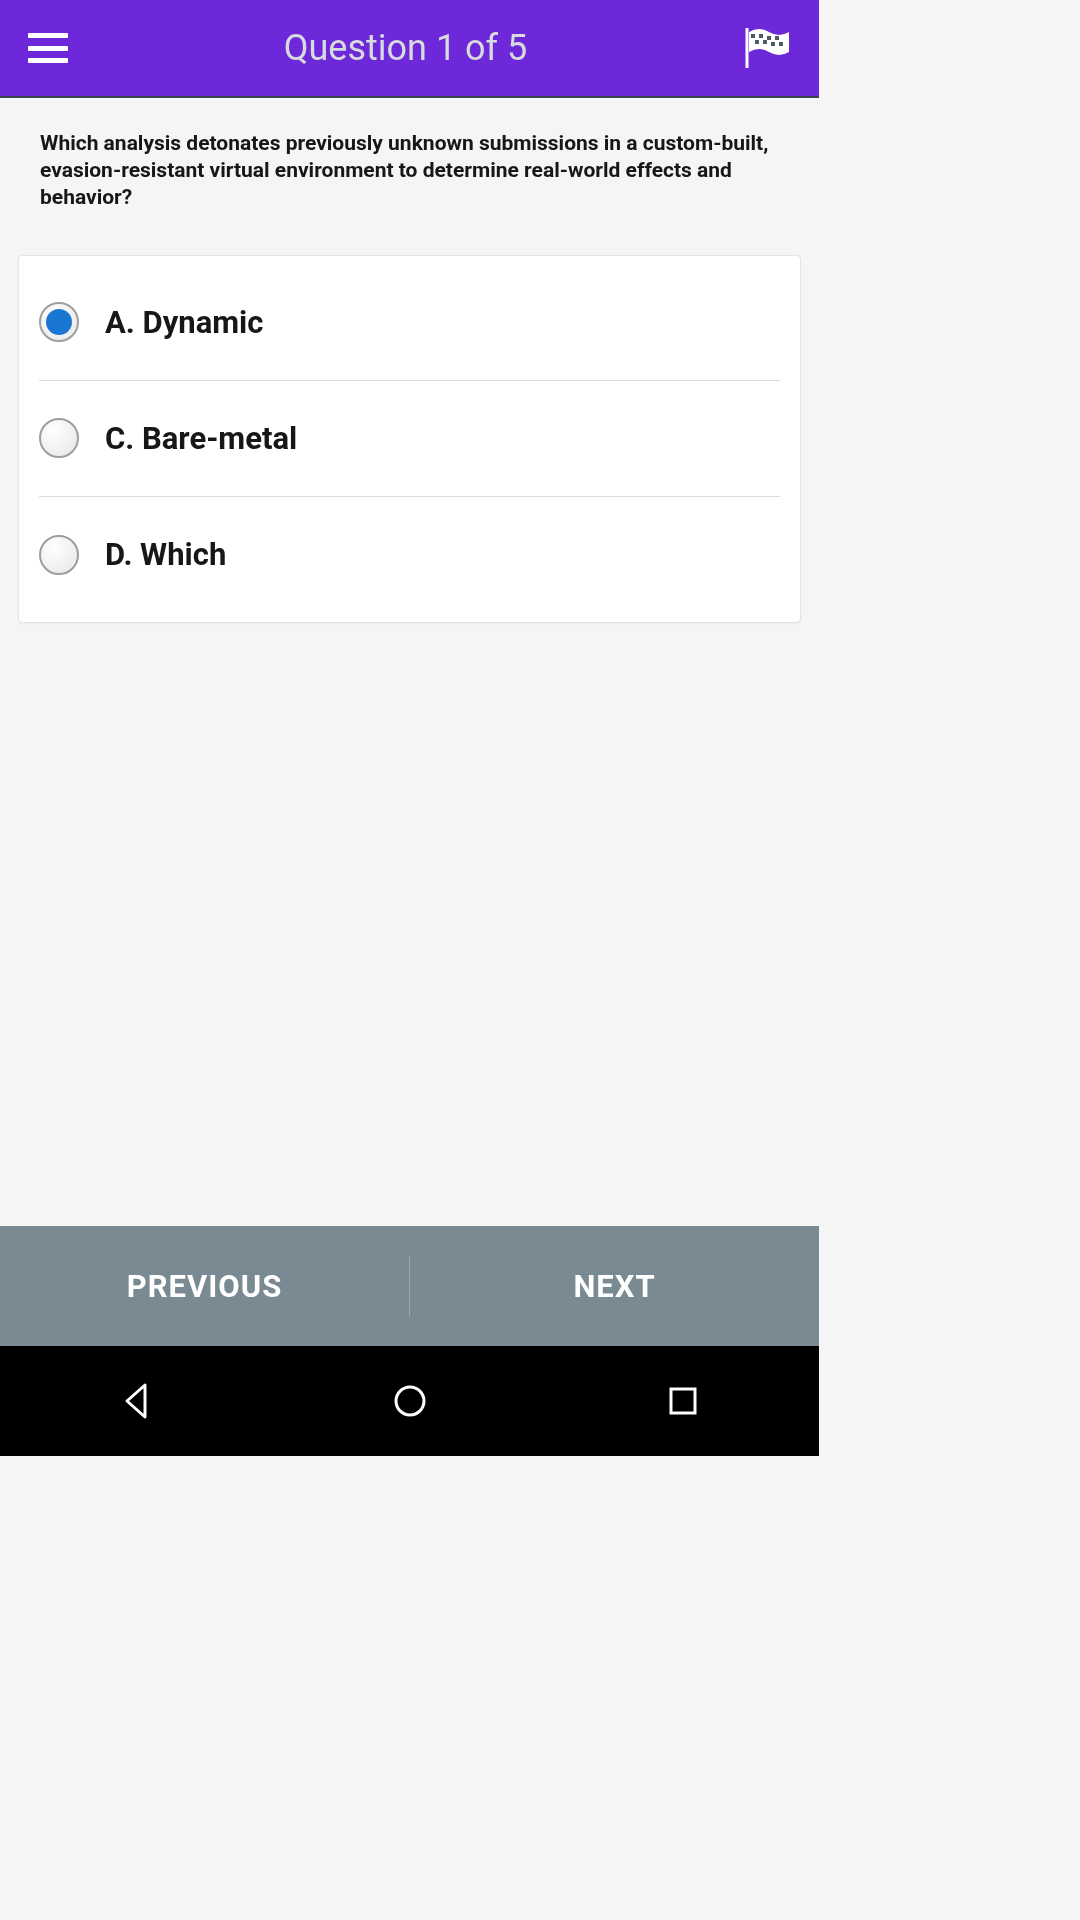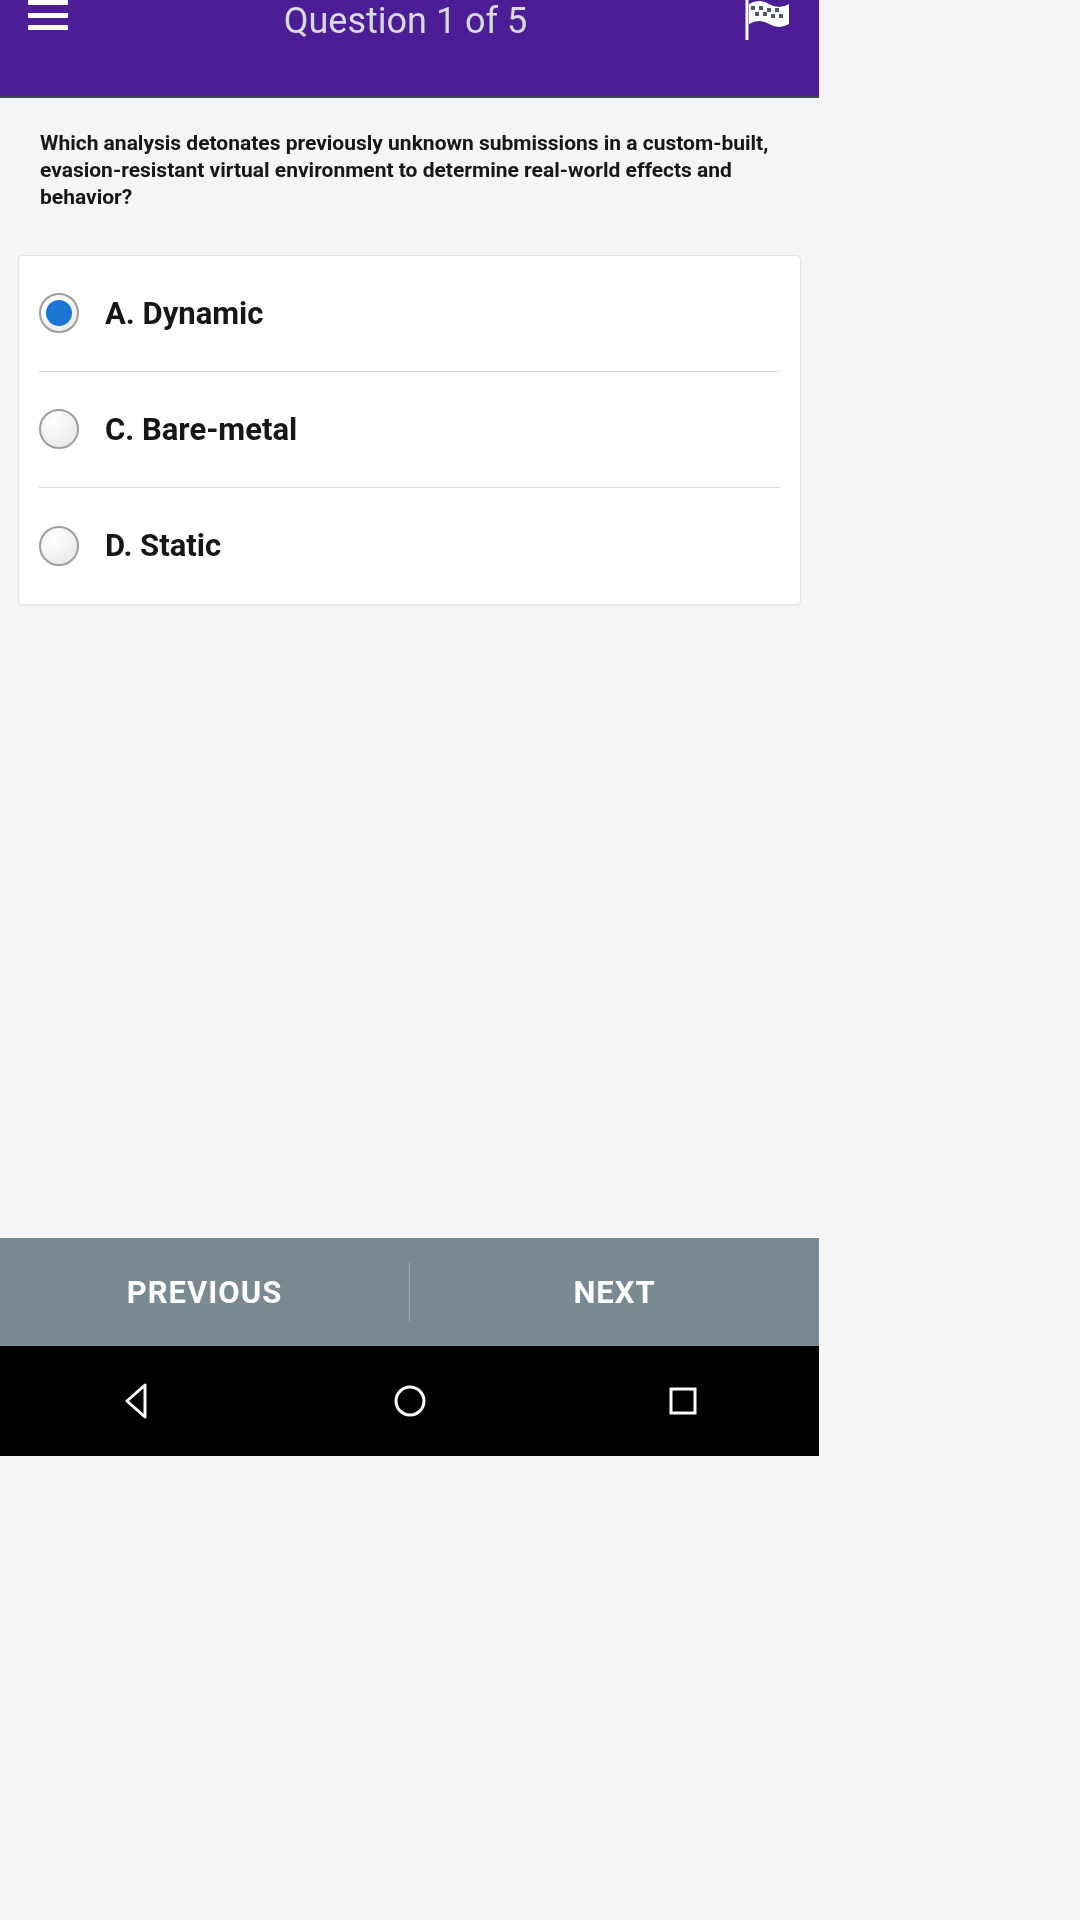--- a/index.html
+++ b/index.html
@@ -6,23 +6,24 @@
   html, body { width: 819px; height: 1456px; overflow: hidden; }
   body {
     font-family: Roboto, "Helvetica Neue", Arial, sans-serif;
     background: #f5f5f5;
     display: flex;
     flex-direction: column;
   }
 
   
   .header {
-    background: #4c1d95;
+    background: #6d28d9;
     height: 98px;
     display: flex;
+    align-items: center;
     justify-content: space-between;
     padding: 0 28px;
     border-bottom: 2px solid #3a444a;
   }
   .hamburger {
     width: 40px;
     height: 30px;
     display: flex;
     flex-direction: column;
     justify-content: space-between;
@@ -63,21 +64,21 @@
     font-weight: 700;
     color: #171717;
     line-height: 1.28;
     padding: 0 22px;
   }
   .answers-card {
     background: #ffffff;
     border: 1px solid #e4e4e4;
     border-radius: 4px;
     margin-top: 44px;
-    padding: 0 20px;
+    padding: 9px 20px;
     box-shadow: 0 1px 2px rgba(0,0,0,0.04);
   }
   .answer-row {
     display: flex;
     align-items: center;
     height: 116px;
     border-bottom: 1px solid #dcdcdc;
     cursor: pointer;
   }
   .answer-row:last-child { border-bottom: none; }
@@ -102,21 +103,21 @@
   .answer-label {
     font-size: 31px;
     font-weight: 700;
     color: #171717;
     margin-left: 26px;
   }
 
   
   .bottom-nav {
     background: #7a8a92;
-    height: 108px;
+    height: 120px;
     display: flex;
     align-items: center;
   }
   .bottom-nav .btn {
     flex: 1;
     text-align: center;
     color: #ffffff;
     font-size: 31px;
     font-weight: 700;
     letter-spacing: 1px;
@@ -179,21 +180,21 @@
     <div class="answer-row">
       <div class="radio selected"></div>
       <div class="answer-label">A. Dynamic</div>
     </div>
     <div class="answer-row">
       <div class="radio"></div>
       <div class="answer-label">C. Bare-metal</div>
     </div>
     <div class="answer-row">
       <div class="radio"></div>
-      <div class="answer-label">D. Static</div>
+      <div class="answer-label">D. Which</div>
     </div>
   </div>
 </div>
 
 <div class="bottom-nav">
   <div class="btn">PREVIOUS</div>
   <div class="divider"></div>
   <div class="btn">NEXT</div>
 </div>
 

